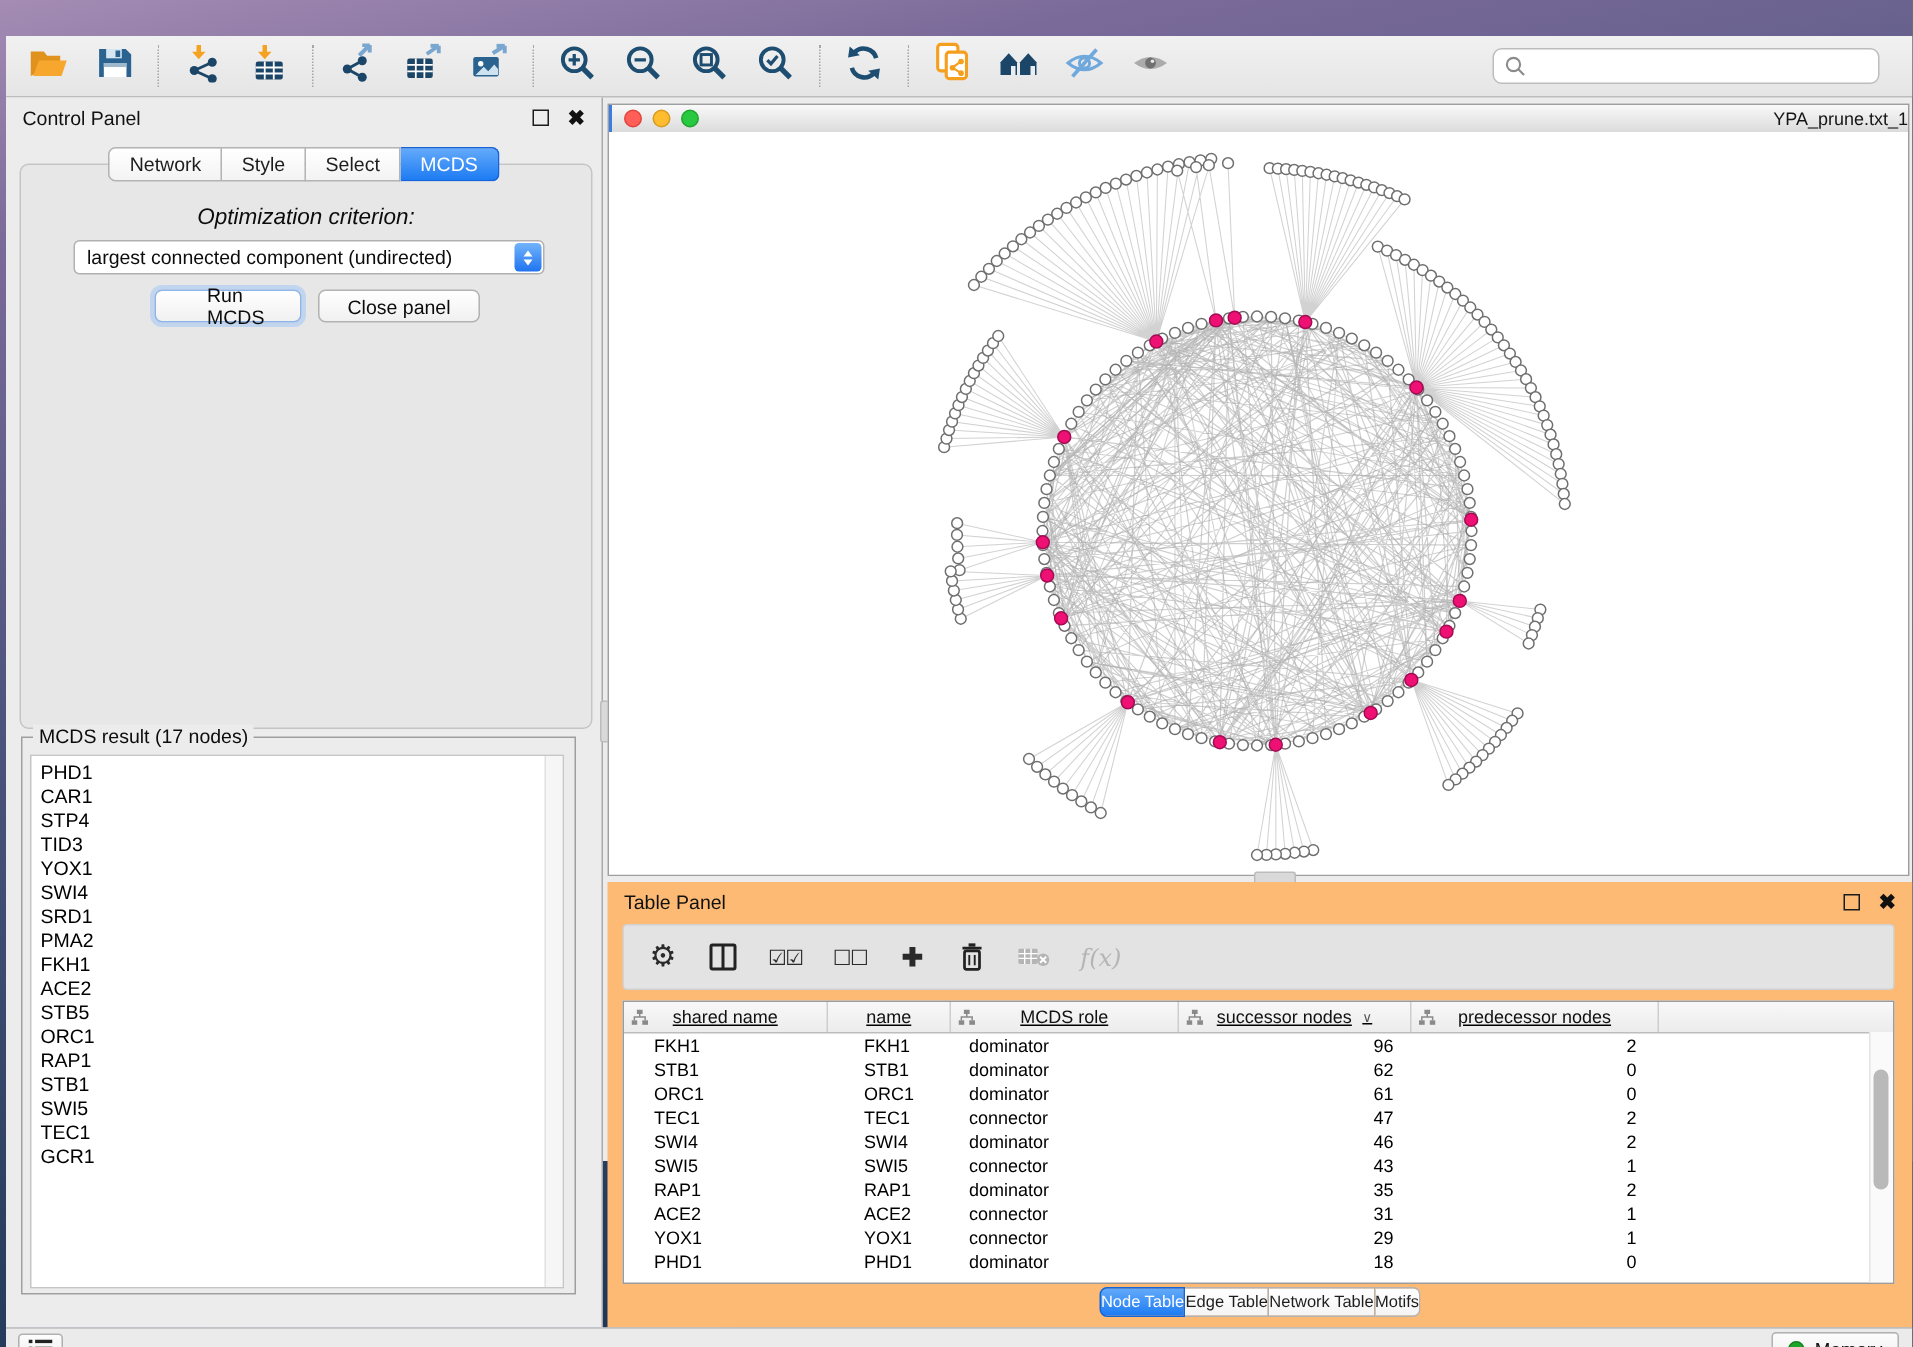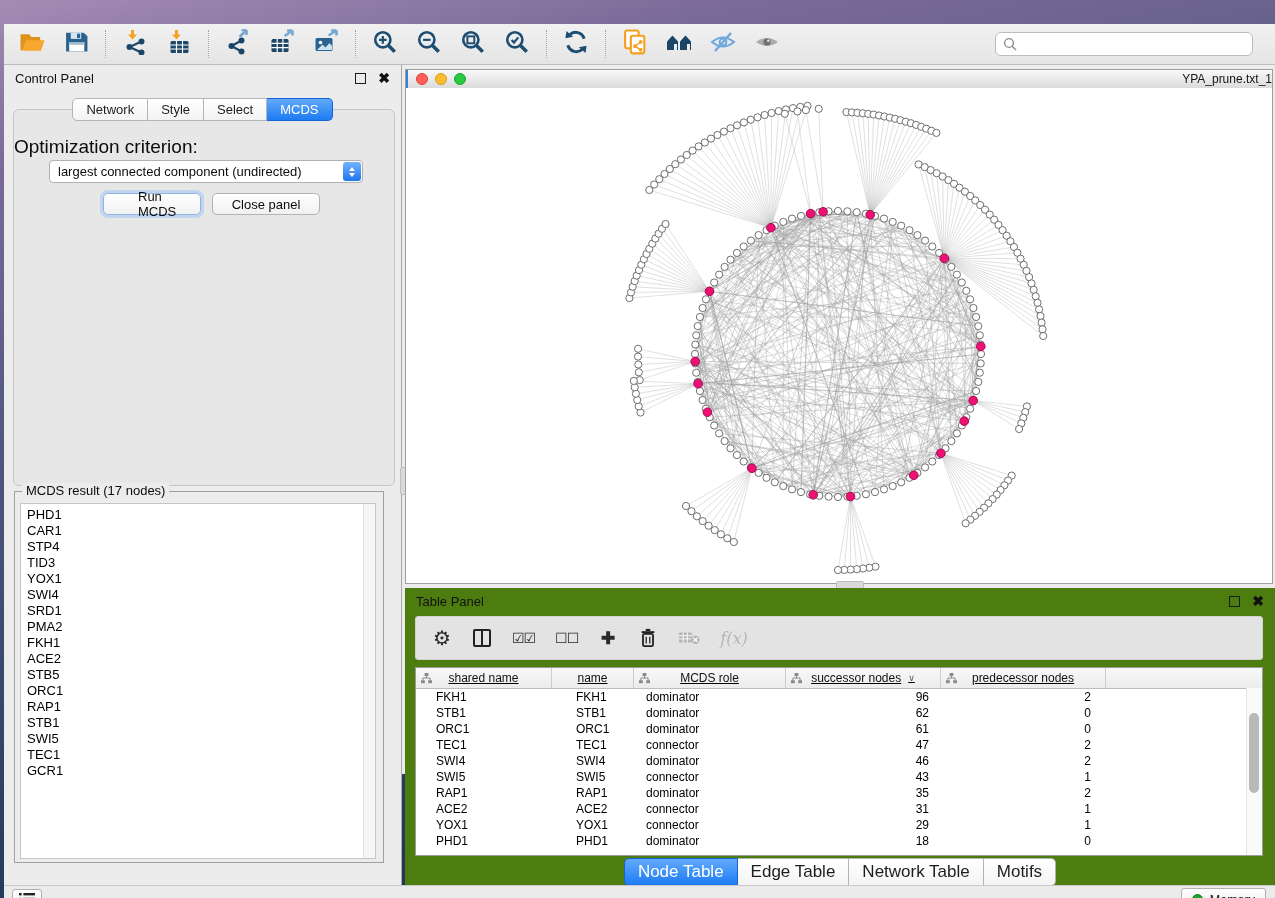--- a/index.html
+++ b/index.html
@@ -27,21 +27,21 @@
   .close-x{font-size:14px;font-weight:bold;color:#111;line-height:10px;}
 
   
   .control-panel{position:absolute;left:0;top:41px;width:398px;height:820px;background:#ececec;border-right:1px solid #a9a9a9;box-sizing:border-box;}
   .tabs-row{position:absolute;left:0;top:33px;width:100%;display:flex;justify-content:center;z-index:2;}
   .tab{font-size:13px;padding:3px 13px;background:linear-gradient(#ffffff,#f3f3f3);border:1px solid #b4b4b4;border-left:none;color:#1d1d1d;}
   .tab:first-child{border-left:1px solid #b4b4b4;border-radius:5px 0 0 5px;}
   .tab:last-child{border-radius:0 5px 5px 0;}
   .tab.active{background:linear-gradient(#63aafa,#1d7bf3);border-color:#1565d8;color:#fff;}
   .mcds-box{position:absolute;left:9px;top:44px;width:380px;height:375px;background:#e7e7e7;border:1px solid #c5c5c5;border-radius:6px;}
-  .opt-label{position:absolute;top:26px;width:100%;font-size:19px;color:#0c0c0c;}
+  .opt-label{position:absolute;top:26px;width:100%;text-align:center;font-size:15px;color:#0c0c0c;font-style:italic;}
   .select{position:absolute;left:35px;top:50px;width:314px;height:23px;background:#fff;border:1px solid #b1b1b1;border-radius:4px;display:flex;align-items:center;box-sizing:border-box;}
   .select-text{flex:1;font-size:13px;padding-left:8px;color:#0c0c0c;white-space:nowrap;overflow:hidden;}
   .select-stepper{width:18px;height:19px;background:linear-gradient(#72b3fb,#1f74ef);border-radius:3px;margin-right:1px;display:flex;flex-direction:column;align-items:center;justify-content:center;gap:2px;}
   .tri-up{width:0;height:0;border-left:3.5px solid transparent;border-right:3.5px solid transparent;border-bottom:4px solid #fff;}
   .tri-down{width:0;height:0;border-left:3.5px solid transparent;border-right:3.5px solid transparent;border-top:4px solid #fff;}
   .btn{position:absolute;height:22px;background:linear-gradient(#ffffff,#f0f0f0);border:1px solid #b3b3b3;border-radius:5px;font-size:13px;display:flex;align-items:center;justify-content:center;color:#0c0c0c;box-sizing:border-box;}
   .run-btn{left:89px;top:83px;width:98px;box-shadow:0 0 0 3px #a9c9f599;border-color:#8fb4e8;padding-left:34px;}
   .closep-btn{left:198px;top:83px;width:108px;}
   .mcds-fieldset{position:absolute;left:10px;top:426px;width:370px;height:372px;border:1px solid #9f9f9f;box-sizing:border-box;}
   .legend{position:absolute;top:-9px;left:7px;background:#ececec;padding:0 4px;font-size:13px;color:#0c0c0c;}
@@ -59,21 +59,21 @@
   .net-titlebar::before{content:"";position:absolute;left:0;top:0;width:2px;height:100%;background:#3d7de2;}
   .traffic{display:flex;gap:7px;margin-left:10px;}
   .tl{width:10px;height:10px;border-radius:50%;}
   .tl.r{background:#ff5f57;border:0.5px solid #e0443e;}
   .tl.y{background:#febc2e;border:0.5px solid #d89b22;}
   .tl.g{background:#28c840;border:0.5px solid #1da531;}
   .net-title{position:absolute;left:0;right:0;text-align:right;font-size:12px;color:#151515;}
   .net-canvas{position:absolute;left:0;top:18px;right:0;bottom:0;background:#fff;overflow:hidden;}
 
   
-  .table-panel{position:absolute;left:401px;top:564px;width:870px;height:297px;background:#4d7c0f;}
+  .table-panel{position:absolute;left:401px;top:564px;width:870px;height:297px;background:#fdba74;}
   .tp-toolbar{position:absolute;left:10px;top:28px;width:848px;height:44px;background:#e3e3e3;border:1px solid #d2d2d2;border-radius:3px;
     display:flex;align-items:center;gap:20px;padding:0 16px;box-sizing:border-box;}
   .tico{display:flex;align-items:center;justify-content:center;min-width:20px;height:24px;color:#2a2a2a;}
   .tico.gear{font-size:20px;line-height:20px;}
   .tico.checks{font-size:14px;letter-spacing:-1px;}
   .tico.plus{font-size:17px;font-weight:bold;}
   .tico.disabled{color:#b5b5b5;}
   .tico.fx{font-family:"DejaVu Serif","Liberation Serif",serif;font-style:italic;font-size:16px;color:#b5b5b5;}
   .tp-table{position:absolute;left:10px;top:79px;width:848px;height:189px;background:#fff;border:1px solid #9c9c9c;box-sizing:border-box;overflow:hidden;}
   .thead{display:flex;height:20px;background:linear-gradient(#f8f8f8,#ececec);border-bottom:1px solid #bdbdbd;text-decoration:underline;}
@@ -86,21 +86,21 @@
   .trow{display:flex;height:16px;align-items:center;font-size:12px;color:#000;}
   .td{box-sizing:border-box;white-space:nowrap;overflow:hidden;}
   .td.c0{padding-left:20px;}
   .td.c1{padding-left:24px;}
   .td.c2{padding-left:12px;}
   .td.c3{text-align:right;padding-right:12px;}
   .td.c4{text-align:right;padding-right:15px;}
   .scroll-track{position:absolute;right:0;top:20px;bottom:0;width:15px;background:#fafafa;border-left:1px solid #e3e3e3;}
   .scroll-thumb{position:absolute;left:2px;top:25px;width:10px;height:80px;background:#b9b9b9;border-radius:5px;}
   .bottom-tabs{position:absolute;left:0;right:0;top:270px;display:flex;justify-content:center;}
-  .btab{font-size:17px;padding:3px 13px;background:linear-gradient(#ffffff,#f4f4f4);border:1px solid #b3b3b3;border-left:none;color:#1d1d1d;}
+  .btab{font-size:11px;padding:3px 0;background:linear-gradient(#ffffff,#f4f4f4);border:1px solid #b3b3b3;border-left:none;color:#1d1d1d;}
   .btab:first-child{border-left:1px solid #b3b3b3;border-radius:5px 0 0 5px;}
   .btab:last-child{border-radius:0 5px 5px 0;}
   .btab.active{background:linear-gradient(#63aafa,#1d7bf3);border-color:#1565d8;color:#fff;}
 
   
   .statusbar{position:absolute;left:0;top:861px;width:100%;height:25px;background:#ebebeb;border-top:1px solid #c9c9c9;box-sizing:border-box;}
   .list-btn{position:absolute;left:8px;top:3px;width:28px;height:18px;border:1px solid #b1b1b1;border-radius:3px;background:linear-gradient(#fdfdfd,#ededed);display:flex;align-items:center;justify-content:center;}
   .memory-btn{position:absolute;right:9px;top:2px;height:21px;padding:0 10px;border:1px solid #b1b1b1;border-radius:3px;background:linear-gradient(#fdfdfd,#ededed);display:flex;align-items:center;gap:7px;font-size:12.5px;color:#111;}
   .mem-dot{width:11px;height:11px;border-radius:50%;background:#1ba62b;border:1px solid #12831f;box-sizing:border-box;}
 </style>

